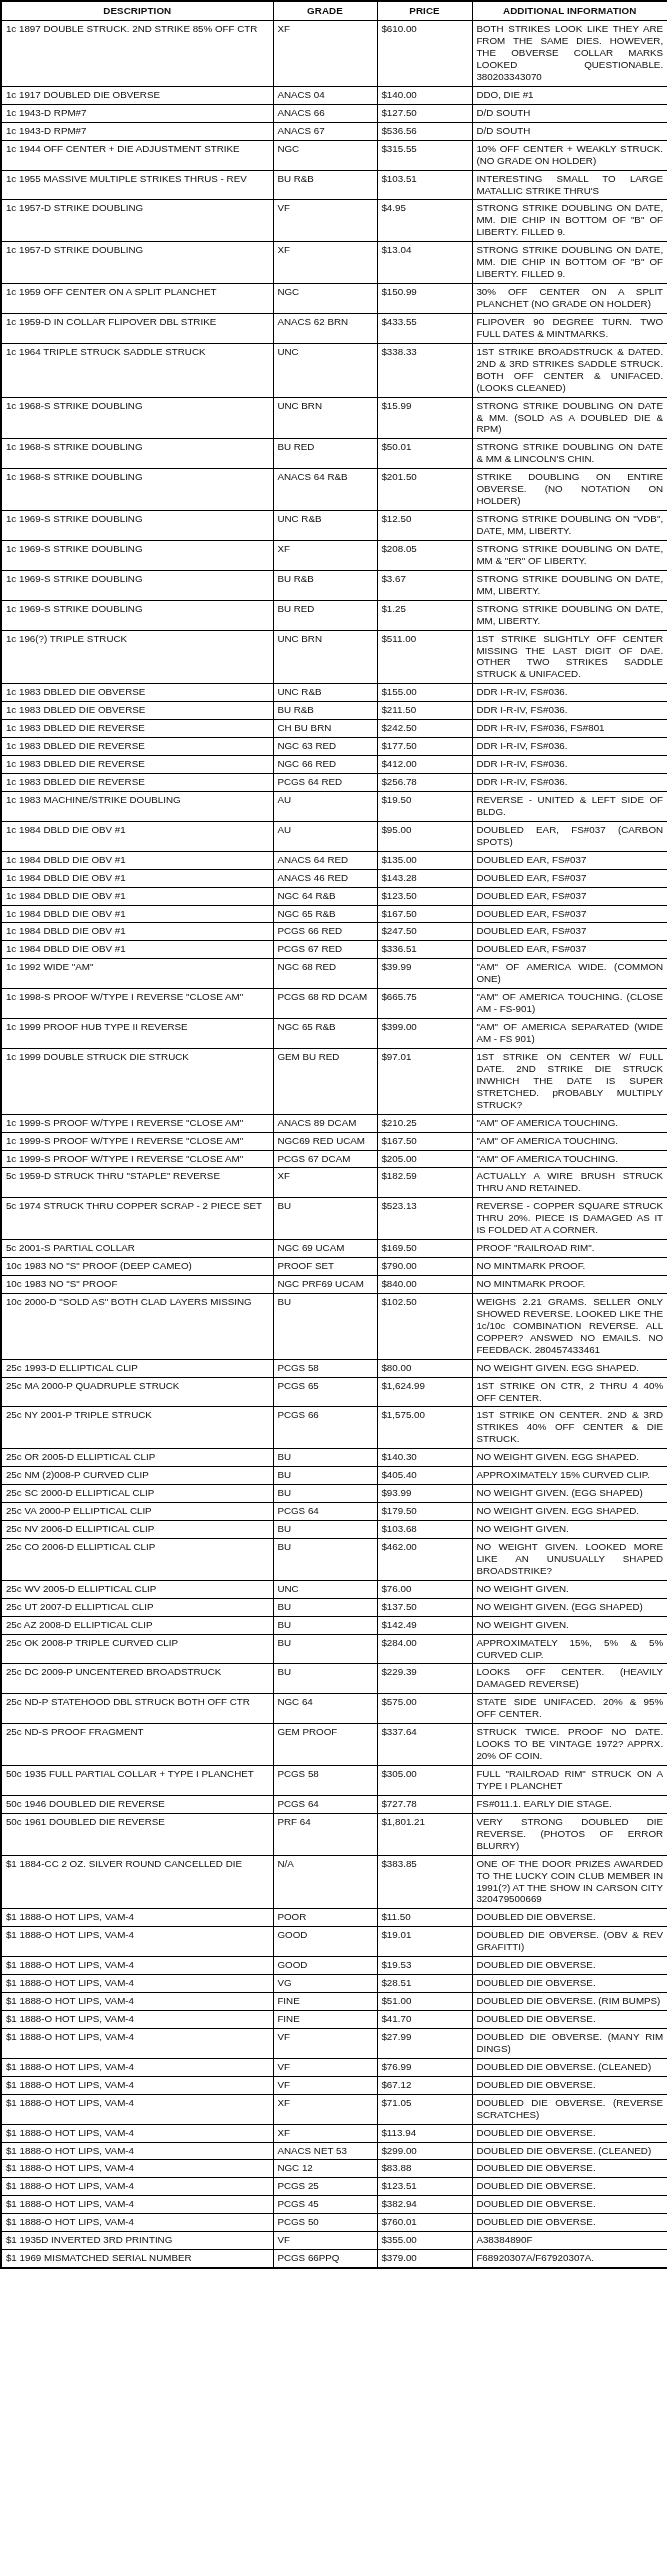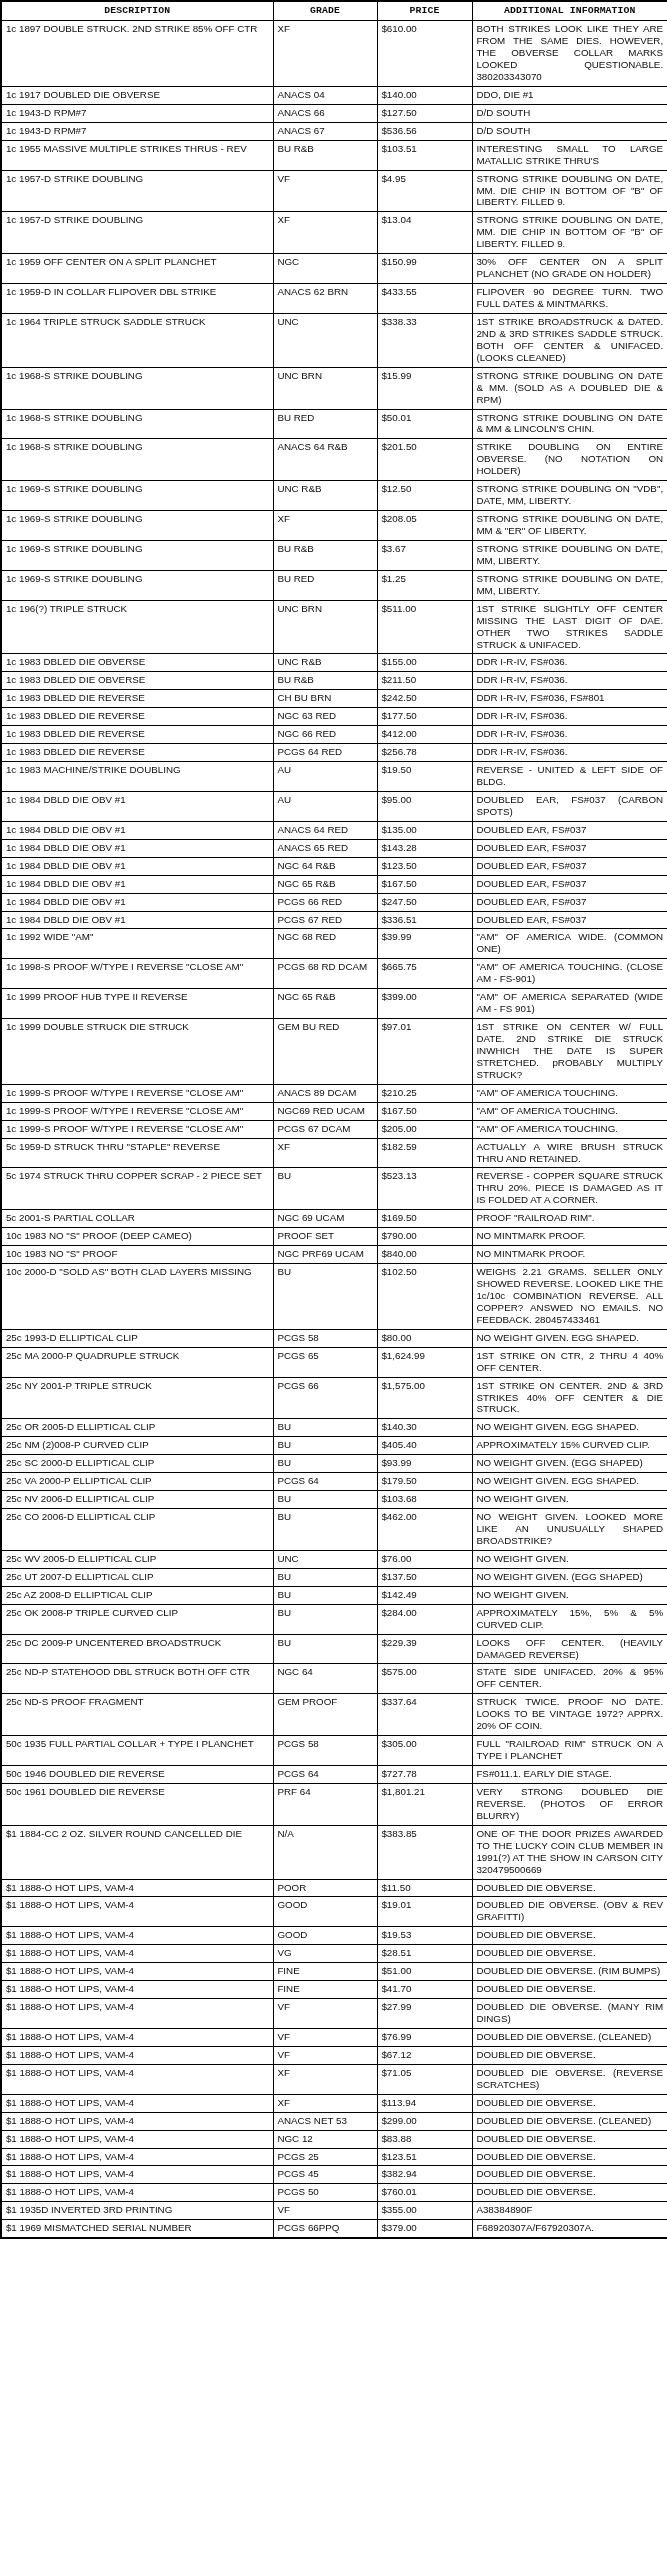--- a/index.html
+++ b/index.html
@@ -28,21 +28,20 @@
     color: #0d0d0d;
     overflow: hidden;
   }
   th {
     font-size: 9.8px;
     line-height: 1.25;
     font-weight: bold;
     text-align: center;
     padding: 3px 0;
     letter-spacing: 0.1px;
-    font-family: Liberation Mono, monospace;
   }
   td {
     font-size: 9.8px;
     line-height: 1.22;
     padding: 2px 3.9px 3px 3.9px;
     text-align: justify;
     text-justify: inter-word;
     letter-spacing: 0px;
   }
   td.price-cell {
@@ -86,20 +85,26 @@
     <td class="price-cell">$127.50</td>
     <td class="info-cell">D/D SOUTH</td>
   </tr>
       <tr>
     <td class="desc-cell">1c 1943-D RPM#7</td>
     <td class="grade-cell">ANACS 67</td>
     <td class="price-cell">$536.56</td>
     <td class="info-cell">D/D SOUTH</td>
   </tr>
       <tr>
+    <td class="desc-cell">1c 1944 OFF CENTER + DIE ADJUSTMENT STRIKE</td>
+    <td class="grade-cell">NGC</td>
+    <td class="price-cell">$315.55</td>
+    <td class="info-cell">10% OFF CENTER + WEAKLY STRUCK. (NO GRADE ON HOLDER)</td>
+  </tr>
+      <tr>
     <td class="desc-cell">1c 1955 MASSIVE MULTIPLE STRIKES THRUS - REV</td>
     <td class="grade-cell">BU R&amp;B</td>
     <td class="price-cell">$103.51</td>
     <td class="info-cell">INTERESTING SMALL TO LARGE MATALLIC STRIKE THRU'S</td>
   </tr>
       <tr>
     <td class="desc-cell">1c 1957-D STRIKE DOUBLING</td>
     <td class="grade-cell">VF</td>
     <td class="price-cell">$4.95</td>
     <td class="info-cell">STRONG STRIKE DOUBLING ON DATE, MM. DIE CHIP IN BOTTOM OF "B" OF LIBERTY. FILLED 9.</td>
@@ -225,21 +230,21 @@
     <td class="info-cell">DOUBLED EAR, FS#037 (CARBON SPOTS)</td>
   </tr>
       <tr>
     <td class="desc-cell">1c 1984 DBLD DIE OBV #1</td>
     <td class="grade-cell">ANACS 64 RED</td>
     <td class="price-cell">$135.00</td>
     <td class="info-cell">DOUBLED EAR, FS#037</td>
   </tr>
       <tr>
     <td class="desc-cell">1c 1984 DBLD DIE OBV #1</td>
-    <td class="grade-cell">ANACS 65 RED</td>
+    <td class="grade-cell">ANACS 46 RED</td>
     <td class="price-cell">$143.28</td>
     <td class="info-cell">DOUBLED EAR, FS#037</td>
   </tr>
       <tr>
     <td class="desc-cell">1c 1984 DBLD DIE OBV #1</td>
     <td class="grade-cell">NGC 64 R&amp;B</td>
     <td class="price-cell">$123.50</td>
     <td class="info-cell">DOUBLED EAR, FS#037</td>
   </tr>
       <tr>

